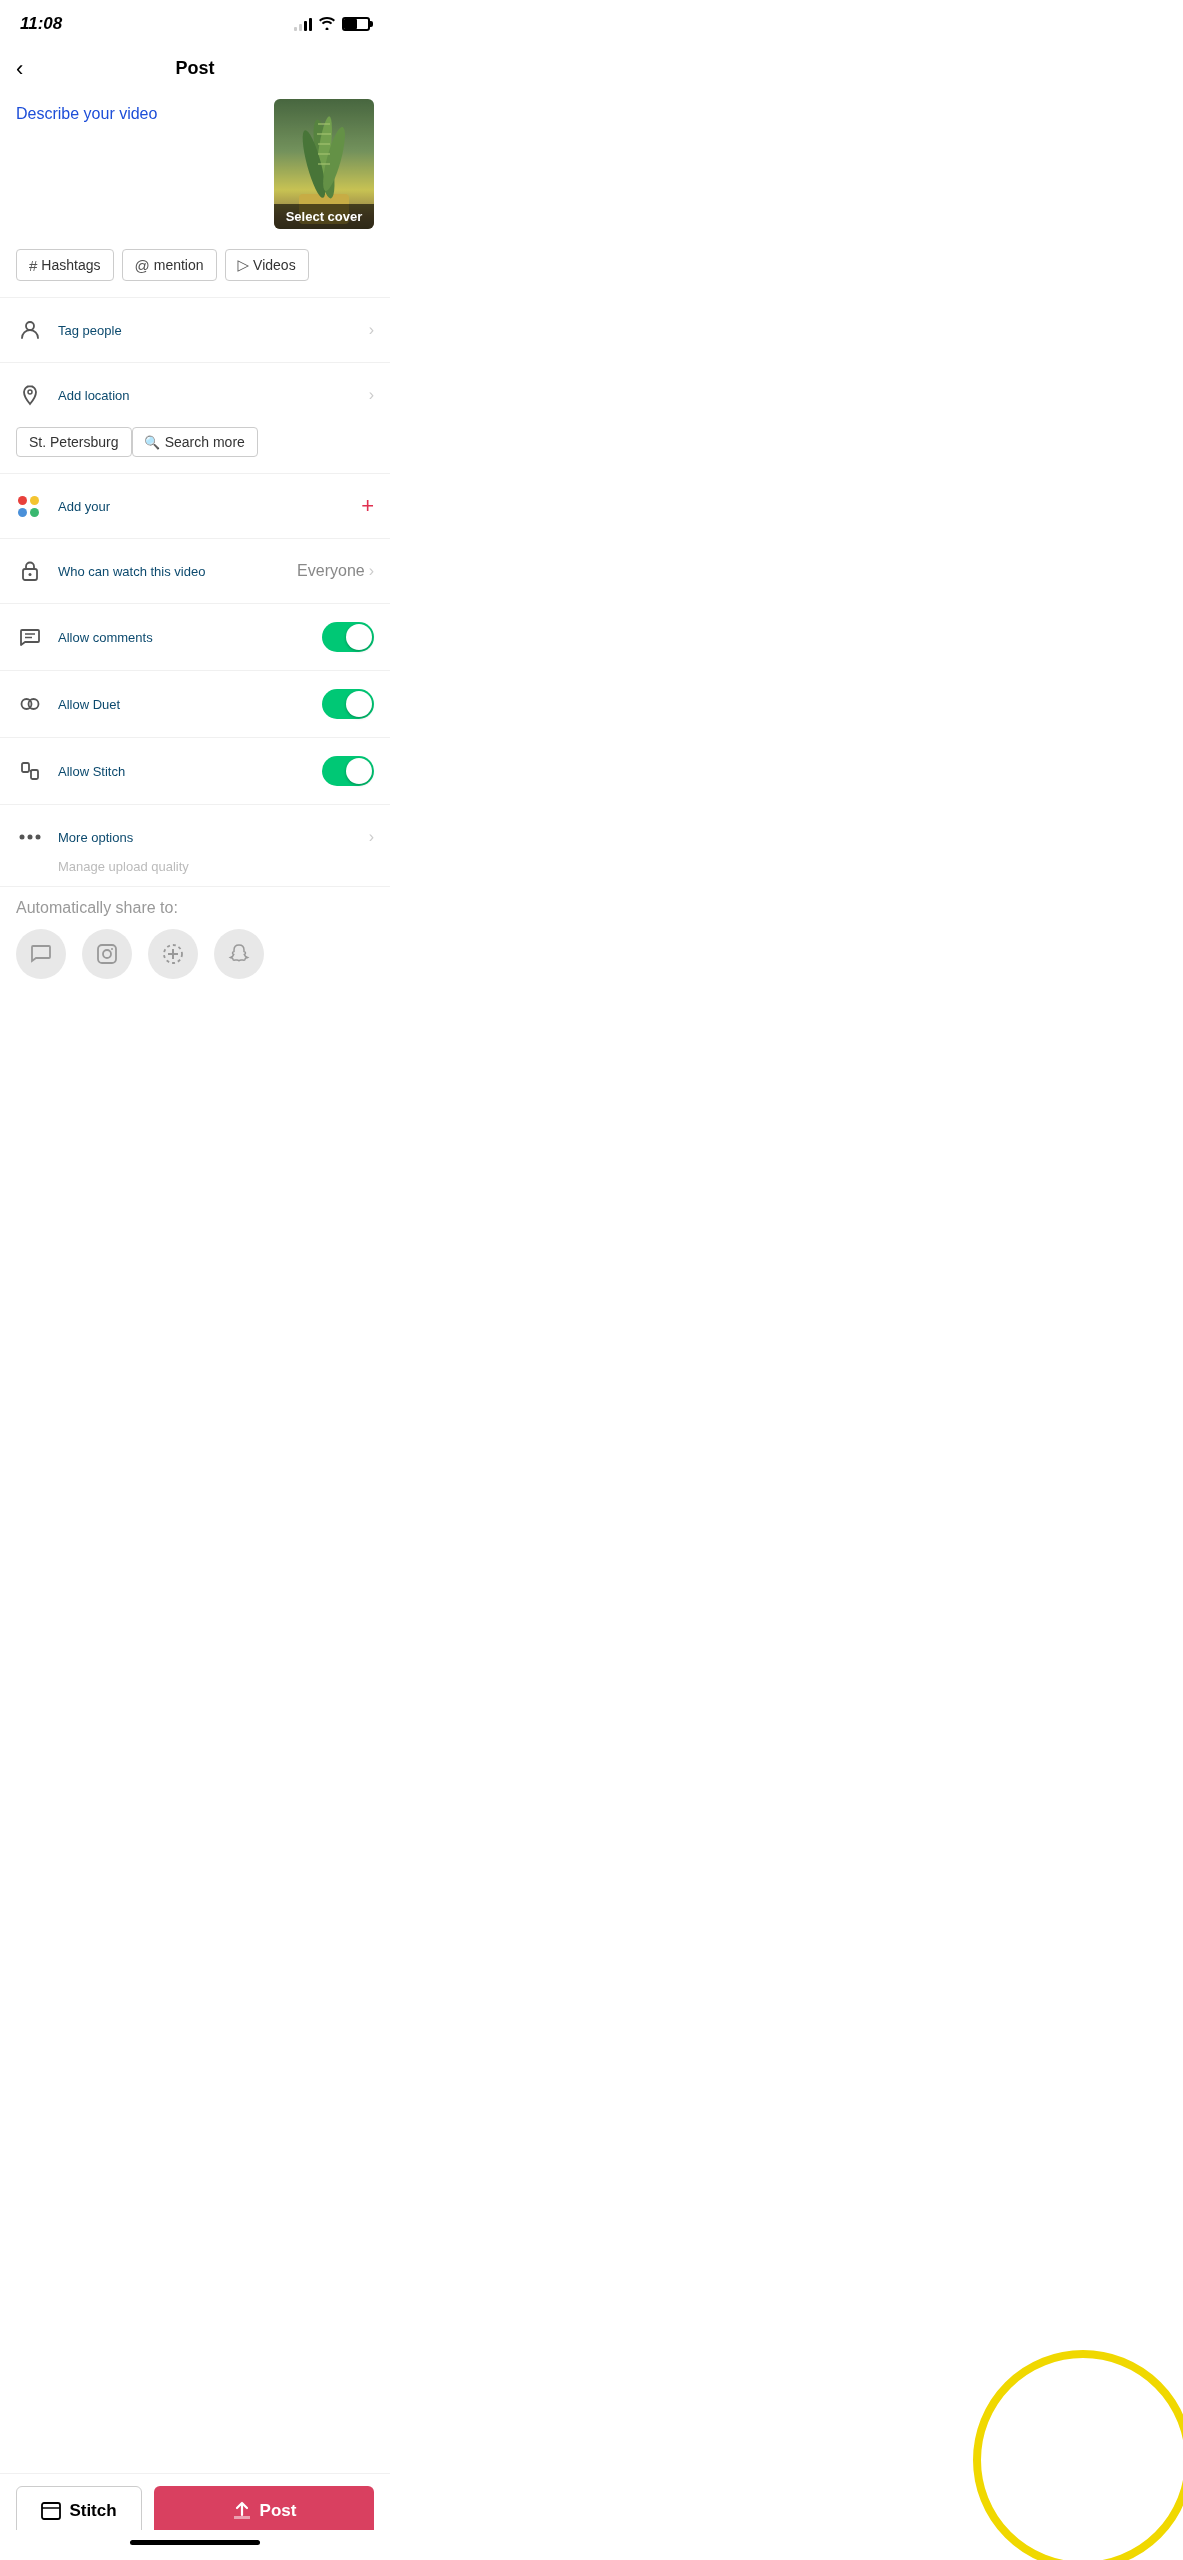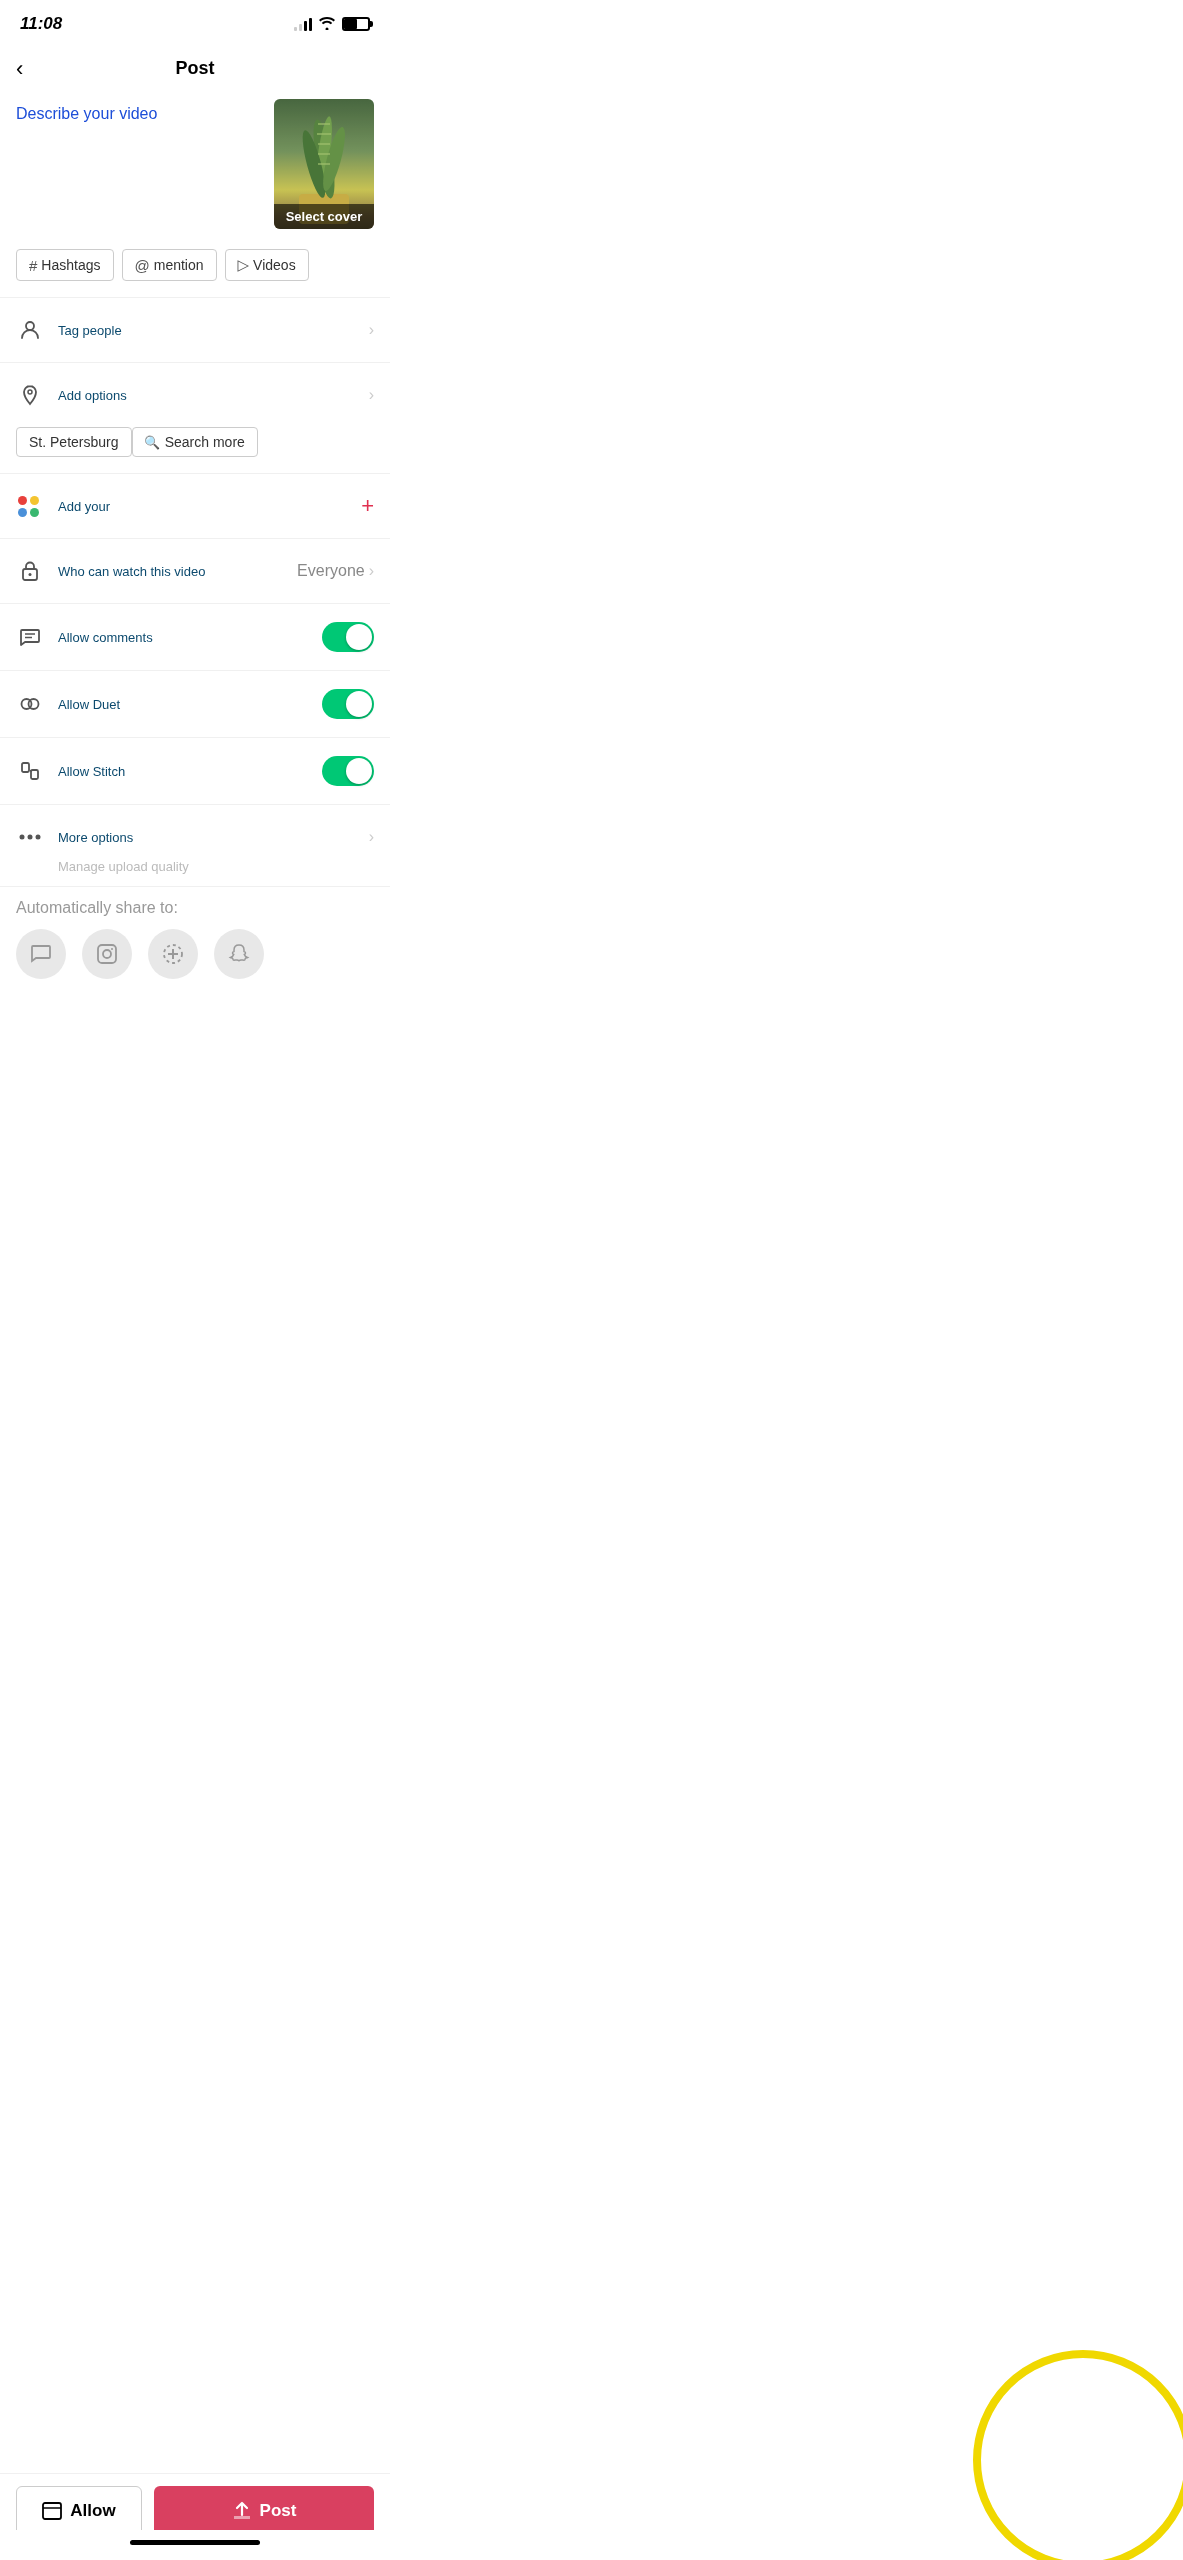--- a/index.html
+++ b/index.html
@@ -474,21 +474,21 @@
 
   <div class="divider"></div>
 
   <div class="list-row">
     <div class="list-row-icon">
       <svg width="22" height="22" viewBox="0 0 22 22" fill="none">
         <path d="M11 2C7.7 2 5 4.7 5 8c0 5 6 12 6 12s6-7 6-12c0-3.3-2.7-6-6-6z" stroke="#555" stroke-width="1.8" fill="none"></path>
         <circle cx="11" cy="8" r="2" stroke="#555" stroke-width="1.5" fill="none"></circle>
       </svg>
     </div>
-    <span class="list-row-label">Add options</span>
+    <span class="list-row-label">Add location</span>
     <span class="list-row-chevron">›</span>
   </div>
 
   <div class="location-chips">
     <button class="location-chip">St. Petersburg</button>
     <button class="search-chip">
       <span style="font-size:13px;">🔍</span>
       <span>Search more</span>
     </button>
   </div>
@@ -618,21 +618,21 @@
   <div style="height: 100px;"></div>
 
 </div>
 
 <div class="bottom-bar">
   <button class="drafts-btn">
     <svg width="20" height="18" viewBox="0 0 20 18" fill="none">
       <rect x="1" y="1" width="18" height="16" rx="2" stroke="#000" stroke-width="1.8" fill="none"></rect>
       <line x1="1" y1="6" x2="19" y2="6" stroke="#000" stroke-width="1.5"></line>
     </svg>
-    <span>Allow</span>
+    <span>Stitch</span>
   </button>
   <button class="post-btn">
     <svg width="20" height="20" viewBox="0 0 20 20" fill="none">
       <path d="M10 2v12M5 7l5-5 5 5" stroke="#fff" stroke-width="2.2" stroke-linecap="round" stroke-linejoin="round"></path>
       <path d="M2 15h16v3H2z" fill="#fff" opacity="0.5" rx="1"></path>
     </svg>
     <span>Post</span>
   </button>
 </div>
 

